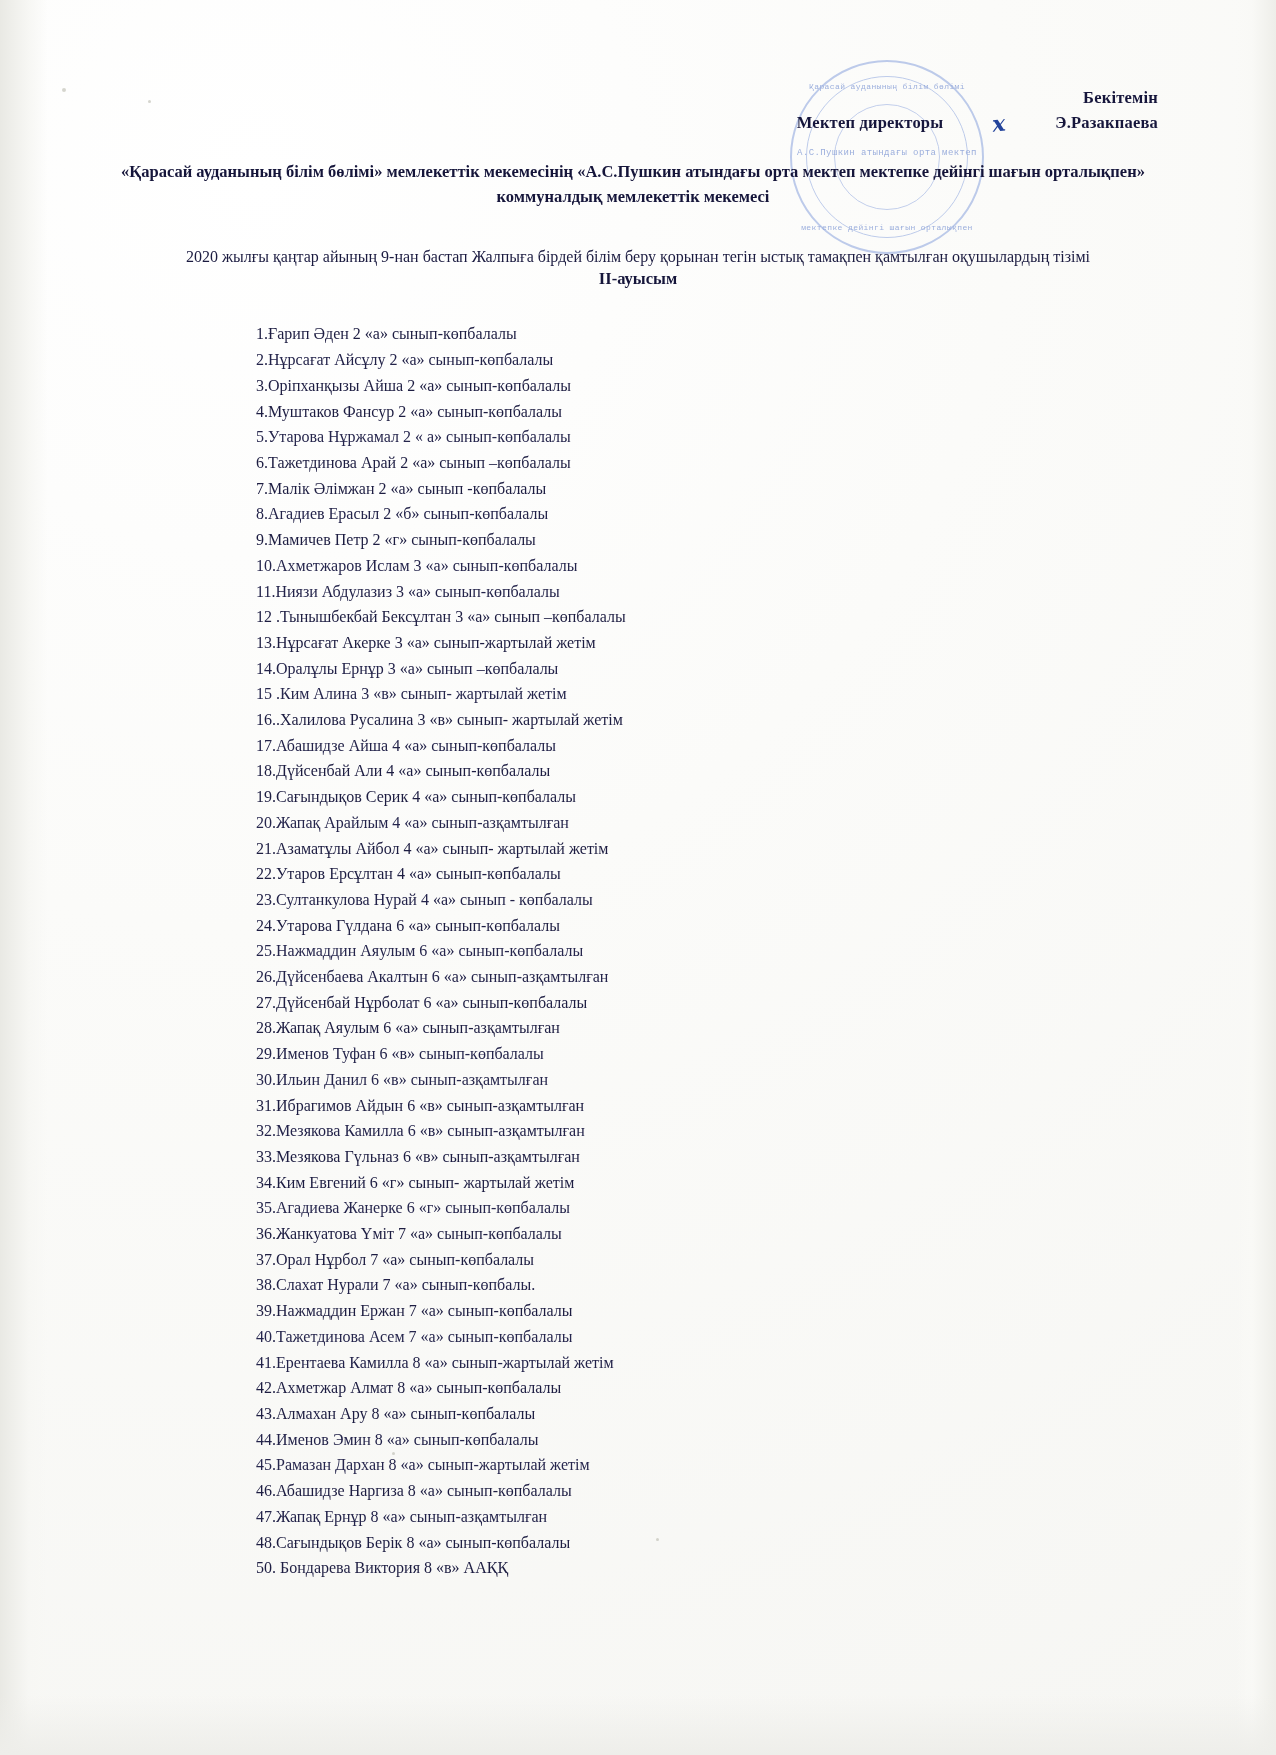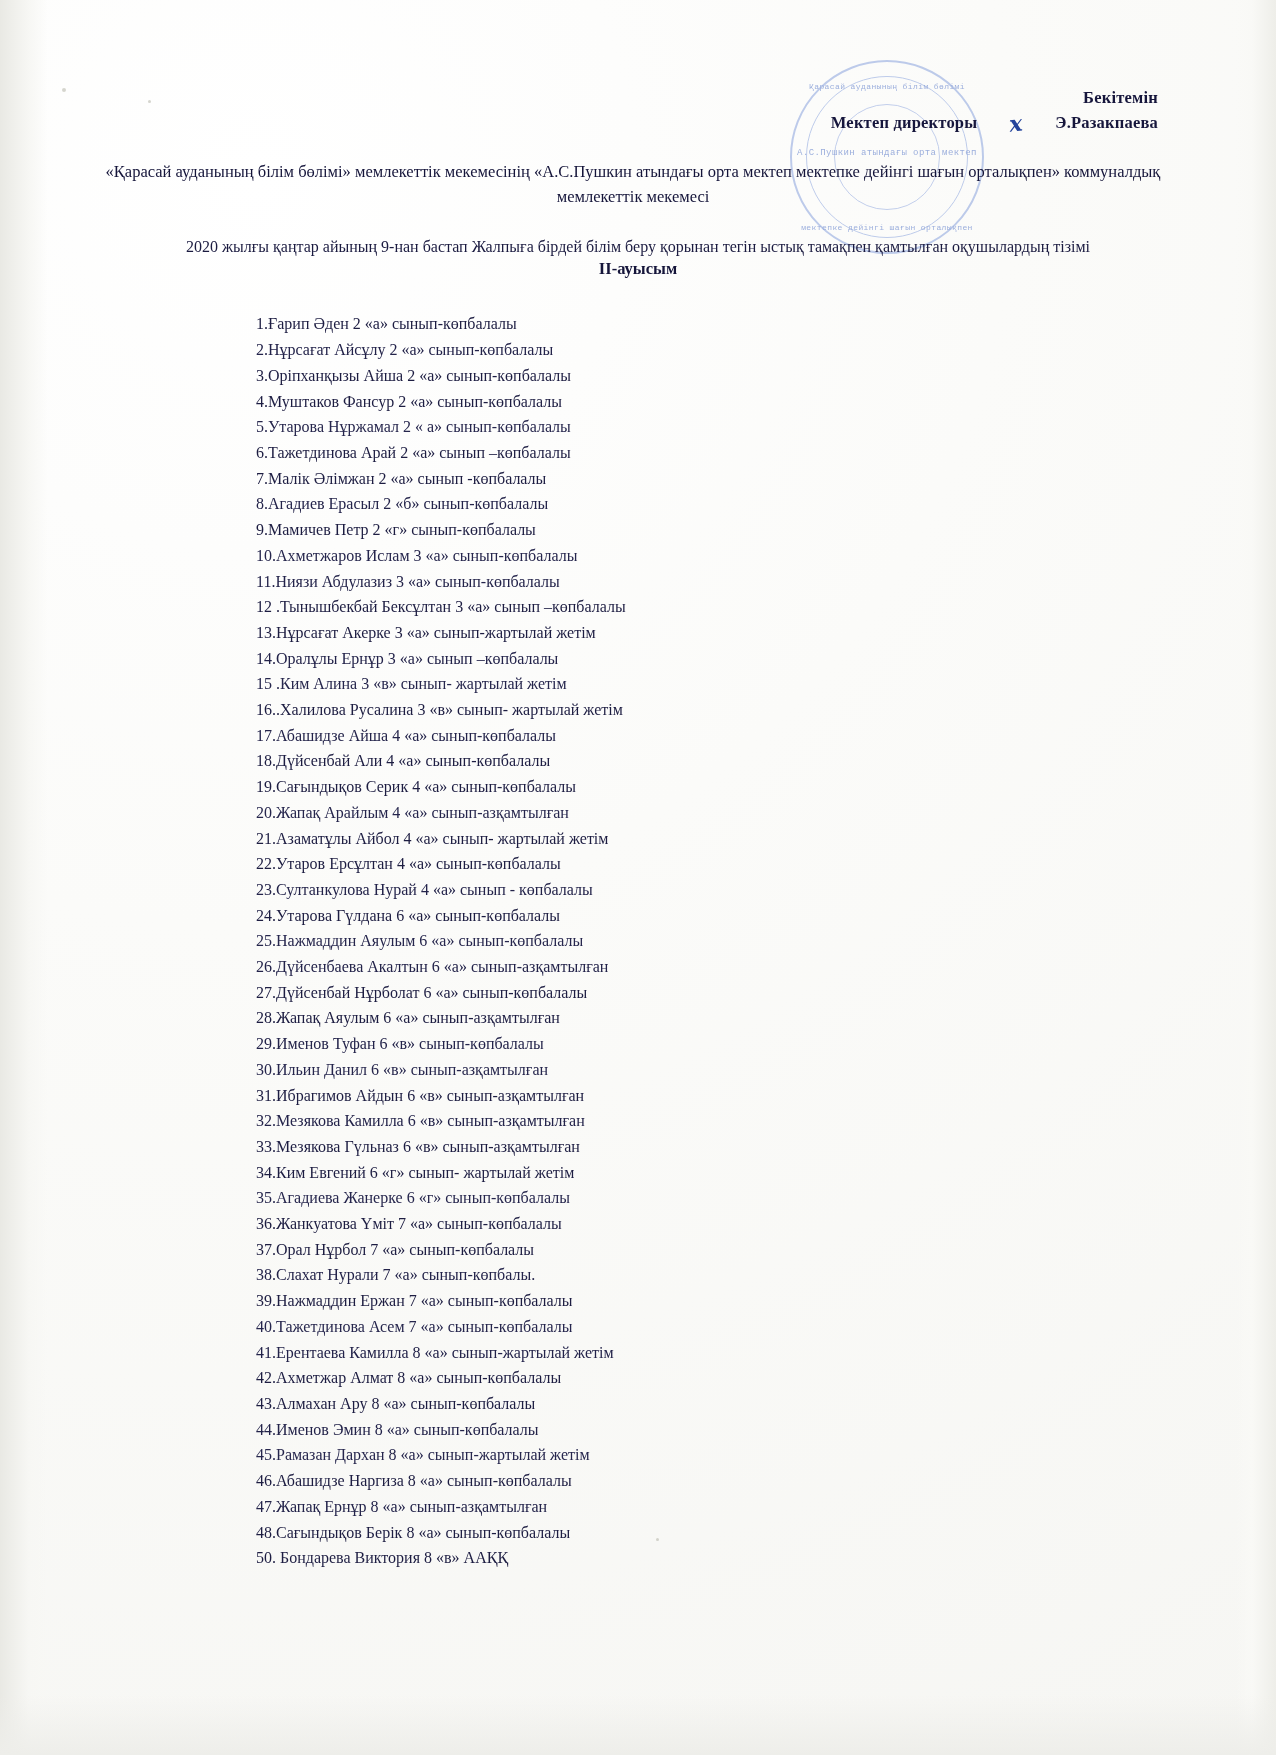--- a/index.html
+++ b/index.html
@@ -58,21 +58,21 @@
     font-size: 16.5px;
     letter-spacing: .2px;
     color: #16163c;
     padding-right: 48px;
     line-height: 1.5;
   }
   .approval .row2 {
     display: flex;
     justify-content: flex-end;
     align-items: center;
-    gap: 4px;
+    gap: 21px;
     white-space: nowrap;
   }
   .sign-mark {
     display: inline-block;
     width: 70px;
     height: 26px;
     position: relative;
     color: #23439b;
     font-family: "DejaVu Serif", serif;
     font-style: italic;
@@ -119,27 +119,27 @@
     font-family: Liberation Mono, monospace;
   }
   .stamp .t-top { top: 20px; }
   .stamp .t-mid { top: 86px; font-size: 9px; text-align: center; }
   .stamp .t-bot { bottom: 20px; font-size: 8px; }
 
   
   .org-title {
     margin: 22px 40px 0 30px;
     text-align: center;
-    font-weight: normal;
+    font-weight: bold;
     font-size: 16.5px;
     line-height: 1.55;
     color: #15153a;
   }
   .subtitle {
-    margin: 24px 60px 0 60px;
+    margin: 34px 60px 0 60px;
     text-align: center;
     font-size: 16px;
     line-height: 1.6;
     color: #1b1b40;
   }
   .shift {
     text-align: center;
     font-weight: bold;
     font-size: 16.5px;
     color: #15153a;

